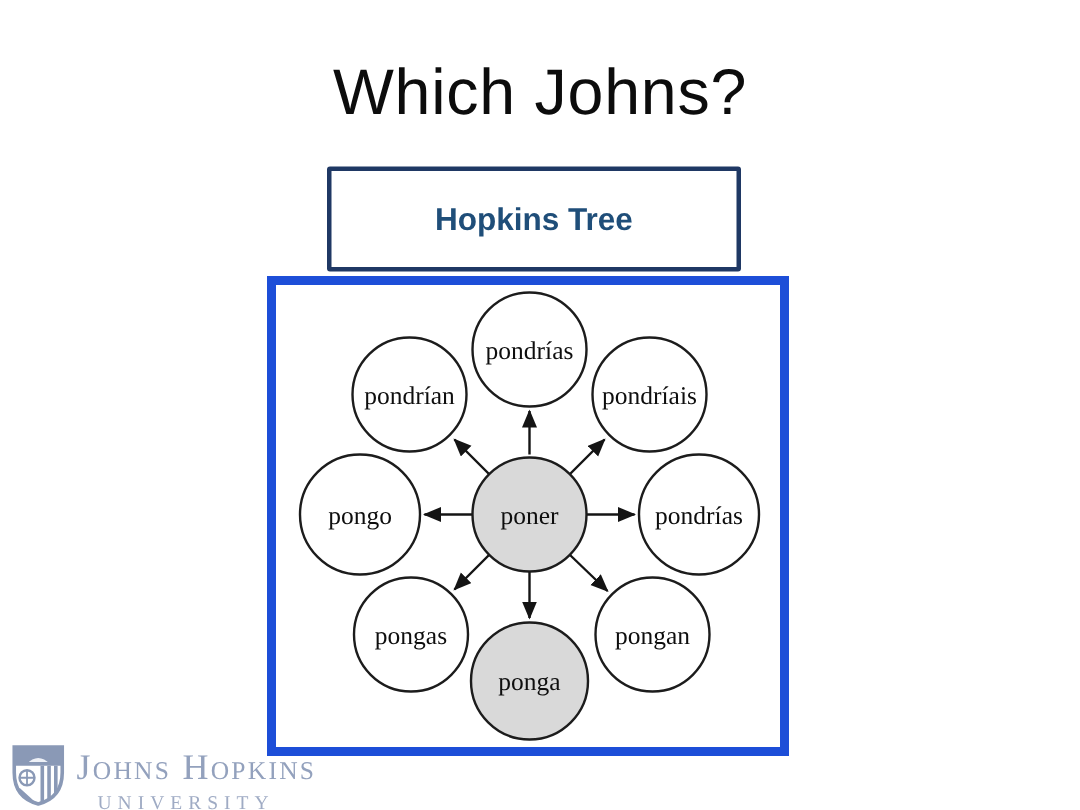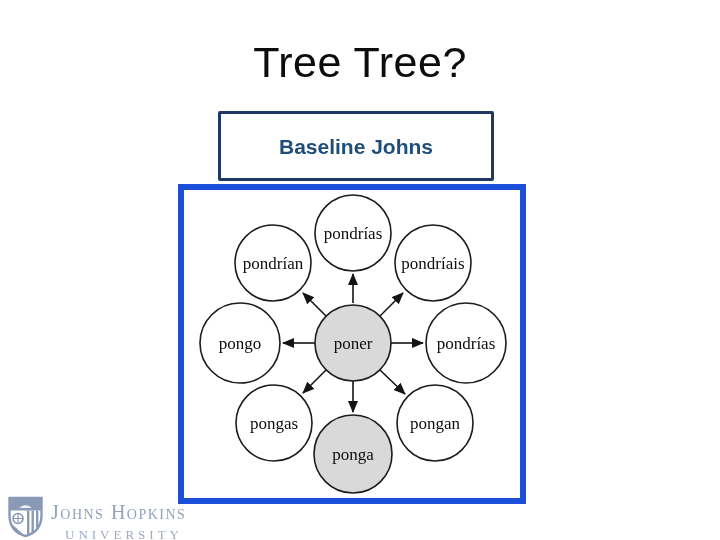--- a/index.html
+++ b/index.html
@@ -17,33 +17,33 @@
          border:6px solid #1d4ed8;}
   .figure svg{display:block;}
   .node-circle{fill:#ffffff;stroke:#1c1c1c;stroke-width:1.6;}
   .node-circle.filled{fill:#d9d9d9;}
   .node-label{font-family:"Liberation Serif","DejaVu Serif",serif;font-size:17px;
          fill:#0e0e0e;text-anchor:middle;}
   .edge{stroke:#141414;stroke-width:1.6;}
   .footer-logo{position:absolute;left:7px;top:496px;display:flex;align-items:flex-start;}
   .logo-text{margin-left:7px;}
   .logo-name{font-family:"Liberation Serif","DejaVu Serif",serif;font-variant:small-caps;
-         font-size:20px;line-height:28px;color:#93a1bd;letter-spacing:1.5px;margin-top:2px;}
+         font-size:24px;line-height:28px;color:#93a1bd;letter-spacing:1.5px;margin-top:2px;}
   .logo-sub{font-family:"Liberation Serif","DejaVu Serif",serif;font-size:13px;
          color:#9fabc4;letter-spacing:4px;padding-left:14px;margin-top:1px;}
 </style>
 </head>
 <body>
 
 <div class="slide">
 
-  <div class="title">Tree Tree?</div>
+  <div class="title">Which Johns?</div>
 
   <div class="subtitle-box">
-    <div>Baseline Johns</div>
+    <div>Hopkins Tree</div>
   </div>
 
   <div class="figure">
     <svg width="336" height="308" viewBox="0 0 336 308">
       <defs>
         <marker id="arrow" markerUnits="userSpaceOnUse" markerWidth="14" markerHeight="12" refX="11" refY="5" orient="auto">
           <path d="M0,0 L12,5 L0,10 Z" fill="#141414"></path>
         </marker>
       </defs>
 

